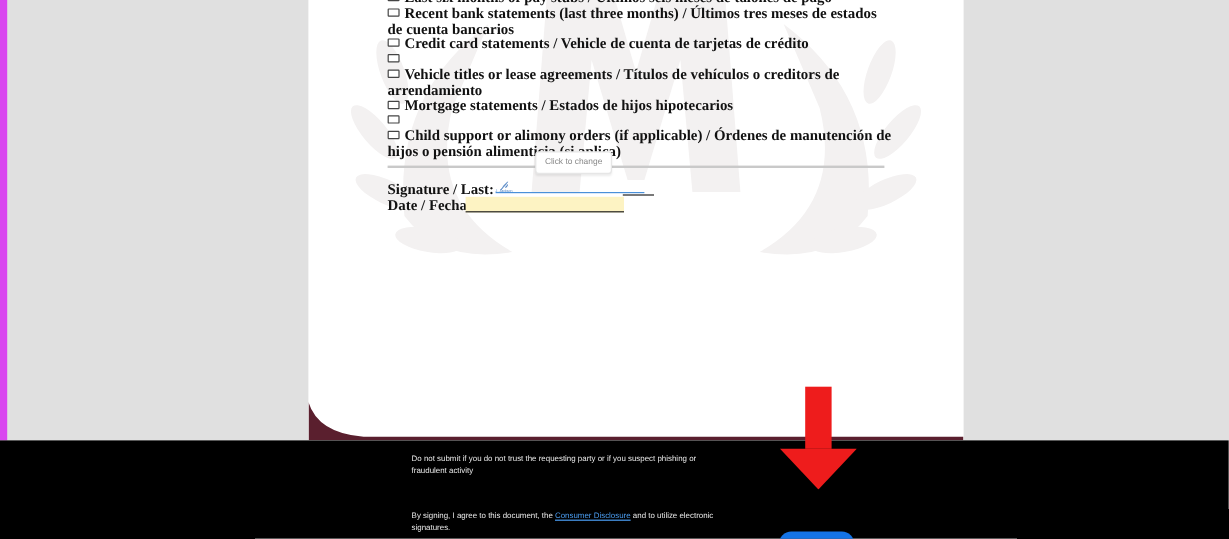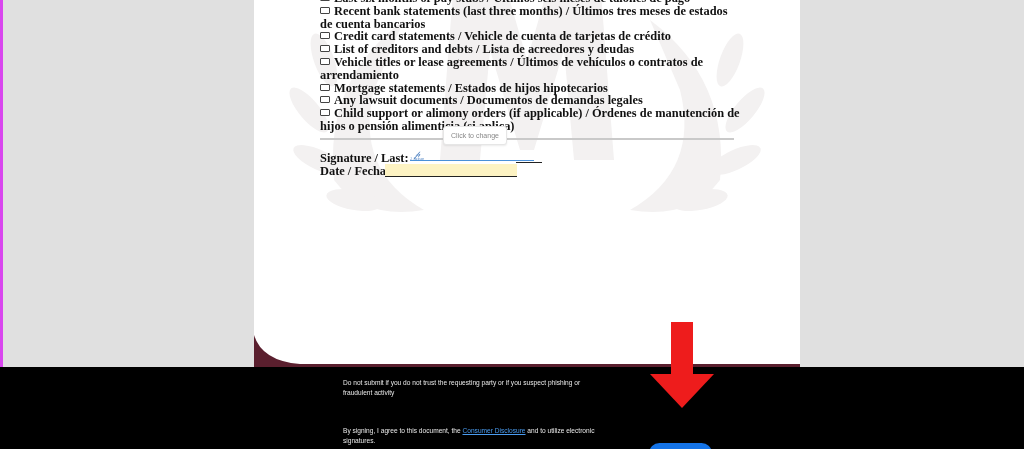--- a/index.html
+++ b/index.html
@@ -1,18 +1,18 @@
 <!DOCTYPE html>
 <html><head>
   <meta charset="utf-8">
   <style>
     * { box-sizing: border-box; margin: 0; padding: 0; }
     html, body { width: 1024px; height: 449px; overflow: hidden; }
     body { background: #e0e0e0; position: relative; font-family: "Liberation Serif", serif; }
-    .viewer { position: absolute; left: 0; top: 0; width: 1024px; height: 367px; background: #e0e0e0; border-left: 3px solid #d946ef; }
+    .viewer { position: absolute; left: 0; top: 0; width: 1024px; height: 367px; background: #e0e0e0; border-left: 6px solid #d946ef; }
     .page { position: absolute; left: 251px; top: 0; width: 546px; height: 367px; background: #ffffff; overflow: hidden; }
     .page-footer-curve { position: absolute; left: 0; bottom: 0; width: 546px; height: 36px; }
     .watermark { position: absolute; left: 0; top: 0; width: 546px; height: 240px; pointer-events: none; }
     .content { position: absolute; left: 66px; top: -8px; width: 420px; font-weight: bold; font-size: 12.4px; line-height: 12.8px; color: #111; }
     .item { display: block; }
     .cb { display: inline-block; width: 10px; height: 7px; border: 1px solid #444; border-radius: 1px; margin-right: 4px; vertical-align: 1px; background: #fff; }
     .divider { position: absolute; left: 66px; top: 138px; width: 414px; height: 2px; background: #c9c9c9; }
     .tooltip { position: absolute; left: 189px; top: 126px; width: 64px; height: 19px; background: #fff; border: 1px solid #e6e6e6; border-radius: 3px; box-shadow: 0 1px 2px rgba(0,0,0,0.08); font-family: "Liberation Sans", sans-serif; font-size: 7px; color: #888; text-align: center; line-height: 18px; font-weight: normal; }
     .sig-row { position: absolute; left: 66px; top: 151px; font-weight: bold; font-size: 12.4px; color: #111; white-space: nowrap; }
     .date-row { position: absolute; left: 66px; top: 164px; font-weight: bold; font-size: 12.4px; color: #111; white-space: nowrap; }
@@ -46,24 +46,24 @@
         <ellipse cx="491" cy="110" rx="10" ry="28" transform="rotate(40 491 110)"></ellipse>
         <ellipse cx="481" cy="160" rx="10" ry="28" transform="rotate(65 481 160)"></ellipse>
         <ellipse cx="446" cy="200" rx="10" ry="28" transform="rotate(80 446 200)"></ellipse>
       </g>
     </svg>
 
     <div class="content">
       <div class="item"><span class="cb"></span><span>Last six months of pay stubs / Últimos seis meses de talones de pago</span></div>
       <div class="item"><span class="cb"></span><span>Recent bank statements (last three months) / Últimos tres meses de estados de cuenta bancarios</span></div>
       <div class="item"><span class="cb"></span><span>Credit card statements / Vehicle de cuenta de tarjetas de crédito</span></div>
-      <div class="item"><span class="cb"></span><span>List of creditors and debts / Lista de acreedores y deudas</span></div>
-      <div class="item"><span class="cb"></span><span>Vehicle titles or lease agreements / Últimos de vehículos o contratos de arrendamiento</span></div>
+      <div class="item"><span class="cb"></span></div>
+      <div class="item"><span class="cb"></span><span>Vehicle titles or lease agreements / Títulos de vehículos o creditors de arrendamiento</span></div>
       <div class="item"><span class="cb"></span><span>Mortgage statements / Estados de hijos hipotecarios</span></div>
-      <div class="item"><span class="cb"></span><span>Any lawsuit documents / Documentos de demandas legales</span></div>
+      <div class="item"><span class="cb"></span></div>
       <div class="item"><span class="cb"></span><span>Child support or alimony orders (if applicable) / Órdenes de manutención de hijos o pensión alimenticia (si aplica)</span></div>
     </div>
 
     <div class="divider"></div>
     <div class="tooltip">Click to change</div>
 
     <div class="sig-row">
       <span>Signature / Last:</span>
       <div class="sig-field">
         <span class="sig-glyph">𝓅</span>

